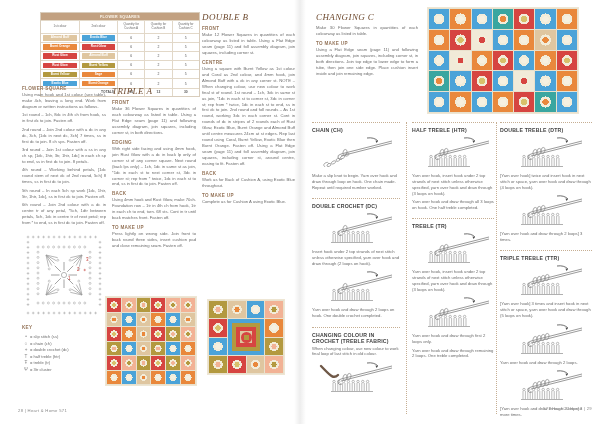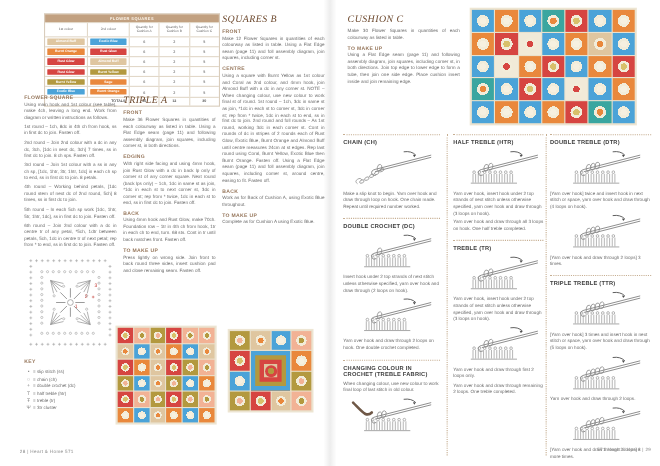--- a/index.html
+++ b/index.html
@@ -340,21 +340,21 @@
       <div class="subhead">EDGING</div>
       <div class="body-p">With right side facing and using 4mm hook, join Rust Glow with a dc in back lp only of corner st of any corner square. Next round (back lps only) – 1ch, 1dc in same st as join, *1dc in each st to next corner st, 3dc in corner st; rep from * twice, 1dc in each st to end, ss in first dc to join. Fasten off.</div>
       <div class="subhead">BACK</div>
       <div class="body-p">Using 4mm hook and Rust Glow, make 70ch. Foundation row – 1tr in 4th ch from hook, 1tr in each ch to end, turn. 68 sts. Cont in tr until back matches front. Fasten off.</div>
       <div class="subhead">TO MAKE UP</div>
       <div class="body-p">Press lightly on wrong side. Join front to back round three sides, insert cushion pad and close remaining seam. Fasten off.</div>
     </div>
 </div>
 
 <div id="cushion-b-col" class="abs">
-  <div class="script-h">SQUARES B</div>
+  <div class="script-h">DOUBLE B</div>
   <div id="cushion-b-sections">
       <div class="subhead">FRONT</div>
       <div class="body-p">Make 12 Flower Squares in quantities of each colourway as listed in table. Using a Flat Edge seam (page 11) and foll assembly diagram, join squares, including corner st.</div>
       <div class="subhead">CENTRE</div>
       <div class="body-p">Using a square with Burnt Yellow as 1st colour and Coral as 2nd colour, and 4mm hook, join Almond Buff with a dc in any corner st. NOTE – When changing colour, use new colour to work final st of round. 1st round – 1ch, 3dc in same st as join, *1dc in each st to corner st, 3dc in corner st; rep from * twice, 1dc in each st to end, ss in first dc to join. 2nd round and foll rounds – As 1st round, working 3dc in each corner st. Cont in rounds of dc in stripes of 2 rounds each of Rust Glow, Exotic Blue, Burnt Orange and Almond Buff until centre measures 24cm at st edges. Rep last round using Coral, Burnt Yellow, Exotic Blue then Burnt Orange. Fasten off. Using a Flat Edge seam (page 11) and foll assembly diagram, join squares, including corner st, around centre, easing to fit. Fasten off.</div>
       <div class="subhead">BACK</div>
       <div class="body-p">Work as for Back of Cushion A, using Exotic Blue throughout.</div>
       <div class="subhead">TO MAKE UP</div>
       <div class="body-p">Complete as for Cushion A using Exotic Blue.</div>
     </div>
@@ -410,21 +410,21 @@
     <div class="pcell" style="background: radial-gradient(circle, rgb(246, 240, 224) 0px, rgb(246, 240, 224) 21%, rgb(242, 236, 217) 21%, rgb(242, 236, 217) 38%, rgb(233, 136, 60) 38%);"></div>
     <div class="pcell" style="background: radial-gradient(circle, rgb(246, 240, 224) 0px, rgb(246, 240, 224) 21%, rgb(242, 236, 217) 21%, rgb(242, 236, 217) 38%, rgb(75, 163, 216) 38%);"></div>
     <div class="pcell" style="background: radial-gradient(circle, rgb(242, 178, 149) 0px, rgb(242, 178, 149) 21%, rgb(242, 236, 217) 21%, rgb(242, 236, 217) 38%, rgb(179, 153, 63) 38%);"></div>
     <div class="pcell" style="background: radial-gradient(circle, rgb(242, 178, 149) 0px, rgb(242, 178, 149) 21%, rgb(242, 236, 217) 21%, rgb(242, 236, 217) 38%, rgb(179, 153, 63) 38%);"></div>
     <div class="pcell" style="background: radial-gradient(circle, rgb(216, 192, 106) 0px, rgb(216, 192, 106) 21%, rgb(242, 236, 217) 21%, rgb(242, 236, 217) 38%, rgb(214, 69, 65) 38%);"></div>
     <div class="pcell" style="background: radial-gradient(circle, rgb(233, 136, 60) 0px, rgb(233, 136, 60) 21%, rgb(242, 236, 217) 21%, rgb(242, 236, 217) 38%, rgb(223, 198, 160) 38%);"></div>
     <div class="pcell" style="background: radial-gradient(circle, rgb(179, 153, 63) 0px, rgb(179, 153, 63) 21%, rgb(242, 236, 217) 21%, rgb(242, 236, 217) 38%, rgb(242, 178, 149) 38%);"></div>
   </div>
 
 <div id="cushion-c-col" class="abs">
-  <div class="script-h">CUSHION C</div>
+  <div class="script-h">CHANGING C</div>
   <div class="body-p">Make 30 Flower Squares in quantities of each colourway as listed in table.</div>
   <div class="subhead">TO MAKE UP</div>
   <div class="body-p">Using a Flat Edge seam (page 11) and following assembly diagram, join squares, including corner st, in both directions. Join top edge to lower edge to form a tube, then join one side edge. Place cushion insert inside and join remaining edge.</div>
 </div>
 <div id="photo-c" class="abs photo">
     <div class="pcell" style="background: radial-gradient(circle, rgb(246, 240, 224) 0px, rgb(246, 240, 224) 21%, rgb(242, 236, 217) 21%, rgb(242, 236, 217) 38%, rgb(75, 163, 216) 38%);"></div>
     <div class="pcell" style="background: radial-gradient(circle, rgb(246, 240, 224) 0px, rgb(246, 240, 224) 21%, rgb(242, 236, 217) 21%, rgb(242, 236, 217) 38%, rgb(233, 136, 60) 38%);"></div>
     <div class="pcell" style="background: radial-gradient(circle, rgb(246, 240, 224) 0px, rgb(246, 240, 224) 21%, rgb(242, 236, 217) 21%, rgb(242, 236, 217) 38%, rgb(75, 163, 216) 38%);"></div>
     <div class="pcell" style="background: radial-gradient(circle, rgb(233, 136, 60) 0px, rgb(233, 136, 60) 21%, rgb(242, 236, 217) 21%, rgb(242, 236, 217) 38%, rgb(58, 166, 160) 38%);"></div>
     <div class="pcell" style="background: radial-gradient(circle, rgb(216, 192, 106) 0px, rgb(216, 192, 106) 21%, rgb(242, 236, 217) 21%, rgb(242, 236, 217) 38%, rgb(214, 69, 65) 38%);"></div>

